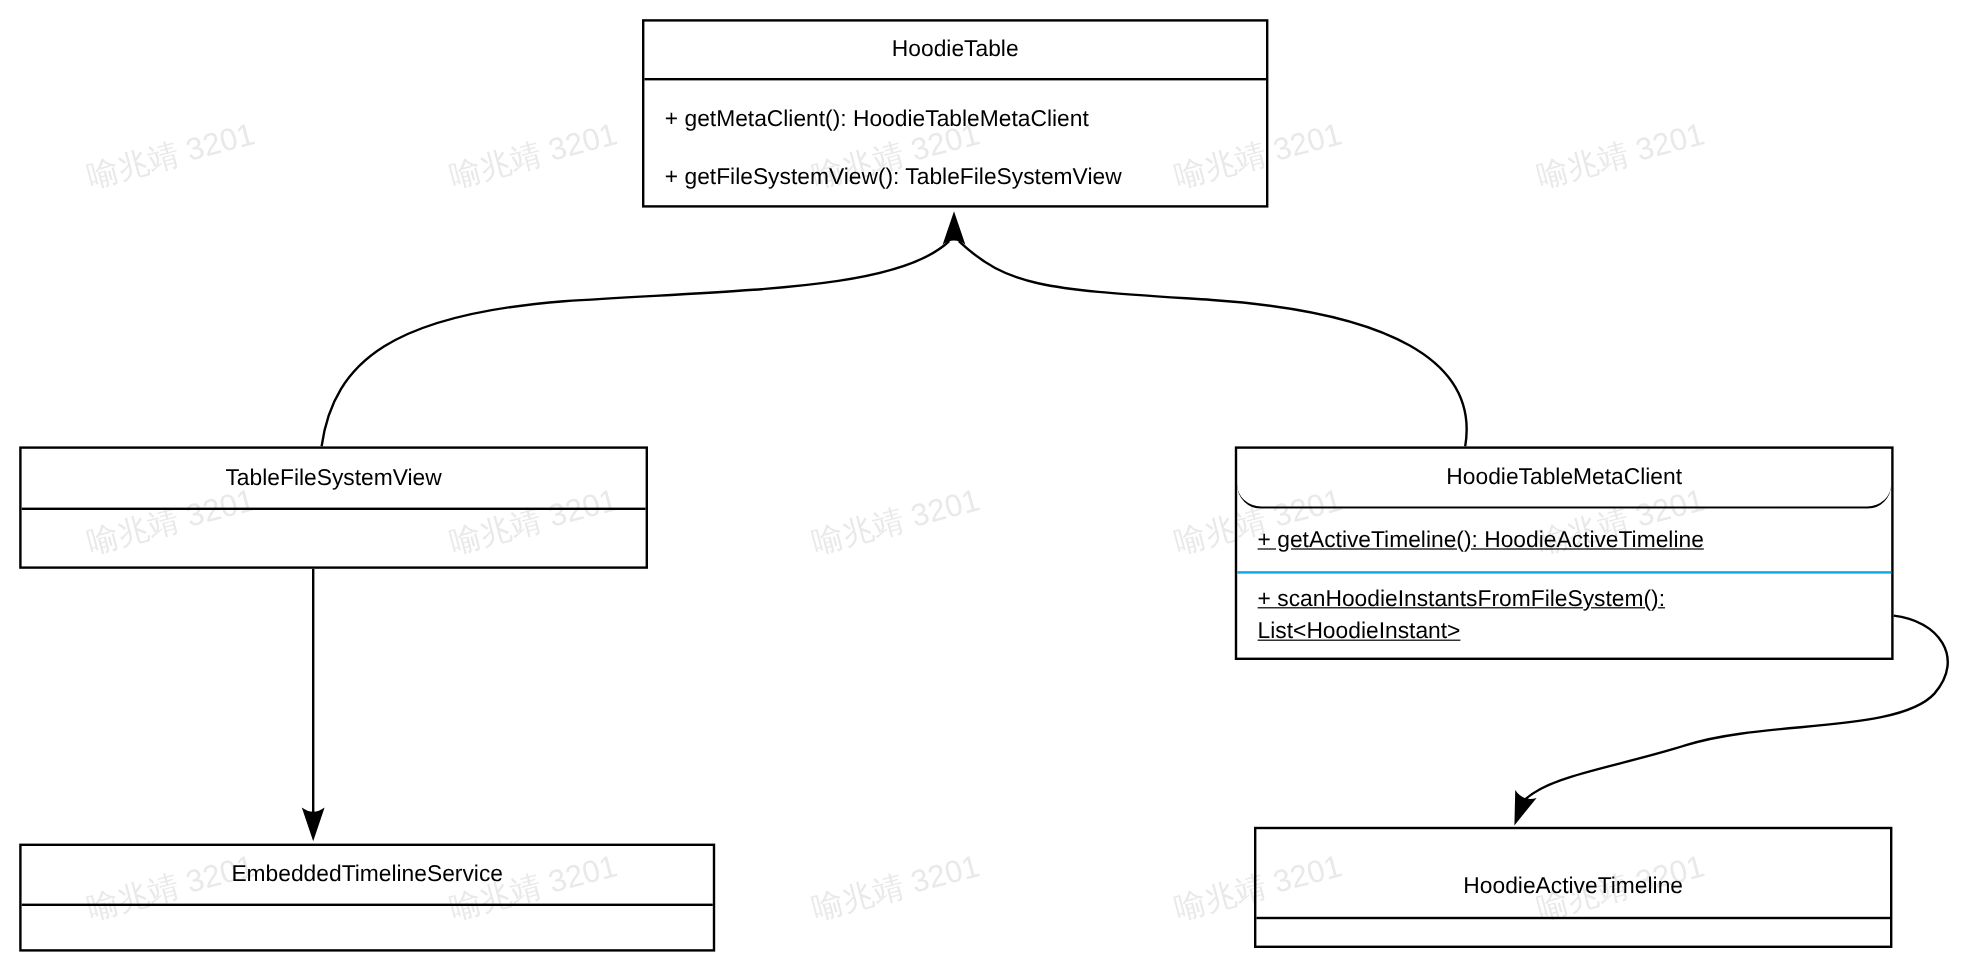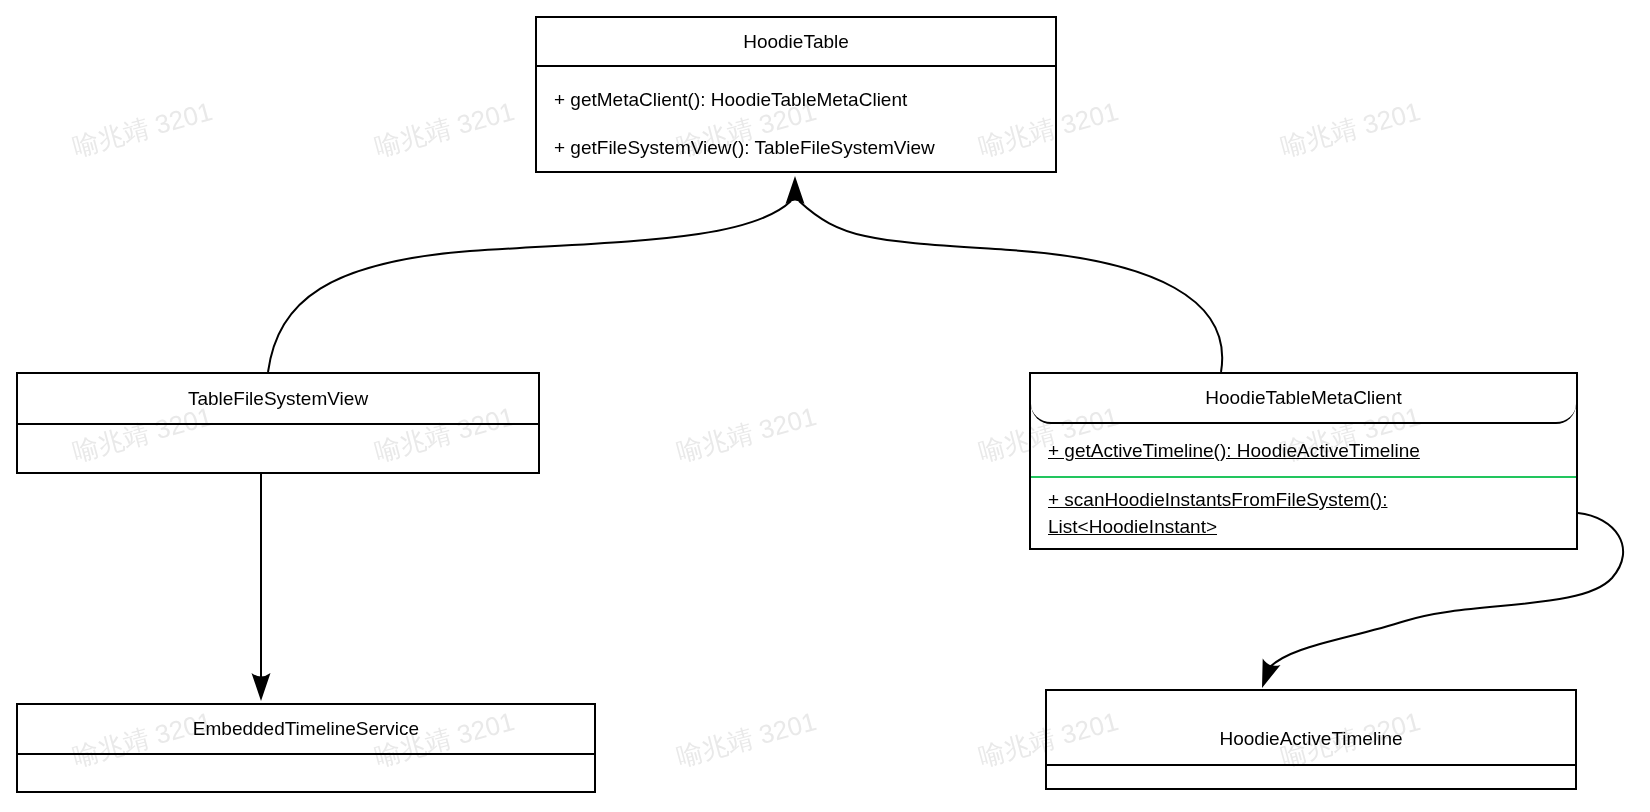--- a/index.html
+++ b/index.html
@@ -42,21 +42,21 @@
     display: flex; align-items: center; justify-content: center;
     border-bottom: 2px solid #000;
     box-sizing: border-box;
     text-align: center;
   }
   .uml-compartment {
     box-sizing: border-box;
     padding: 0 17px;
     line-height: 27px;
   }
-  .uml-compartment.divided { border-top: 2px solid #22c55e; }
+  .uml-compartment.divided { border-top: 2px solid #0ea5e9; }
   .uml-compartment.vcenter { display: flex; align-items: center; text-decoration: underline; }
   .method-line {
     display: flex; align-items: center;
     height: 48px;
   }
   .body-pad { padding-top: 8px; }
 </style>
 </head>
 <body>
 

